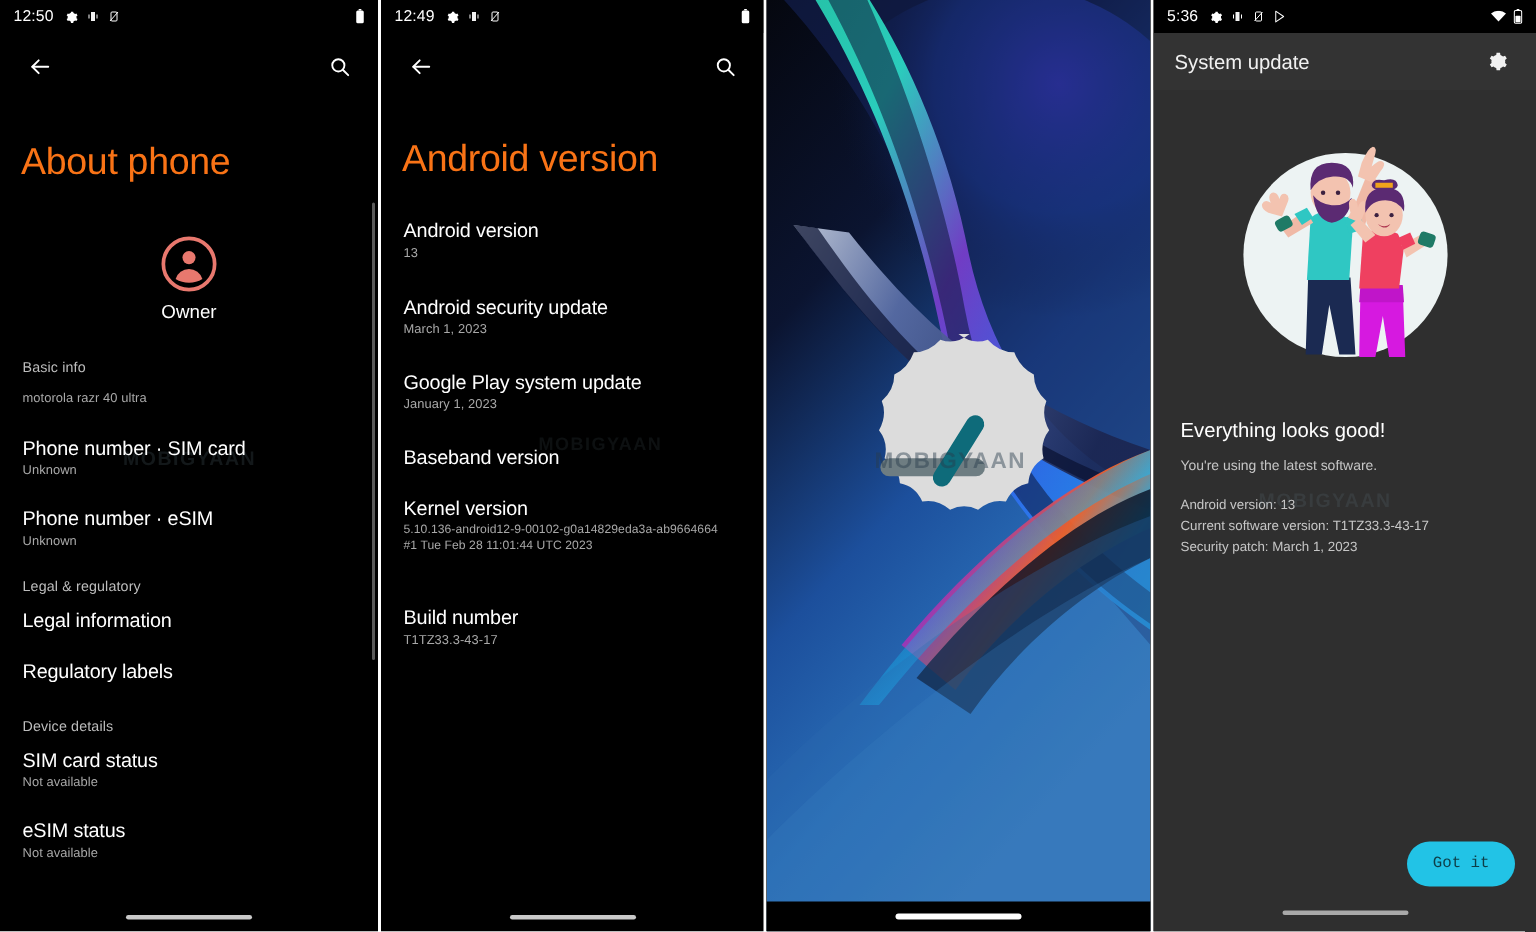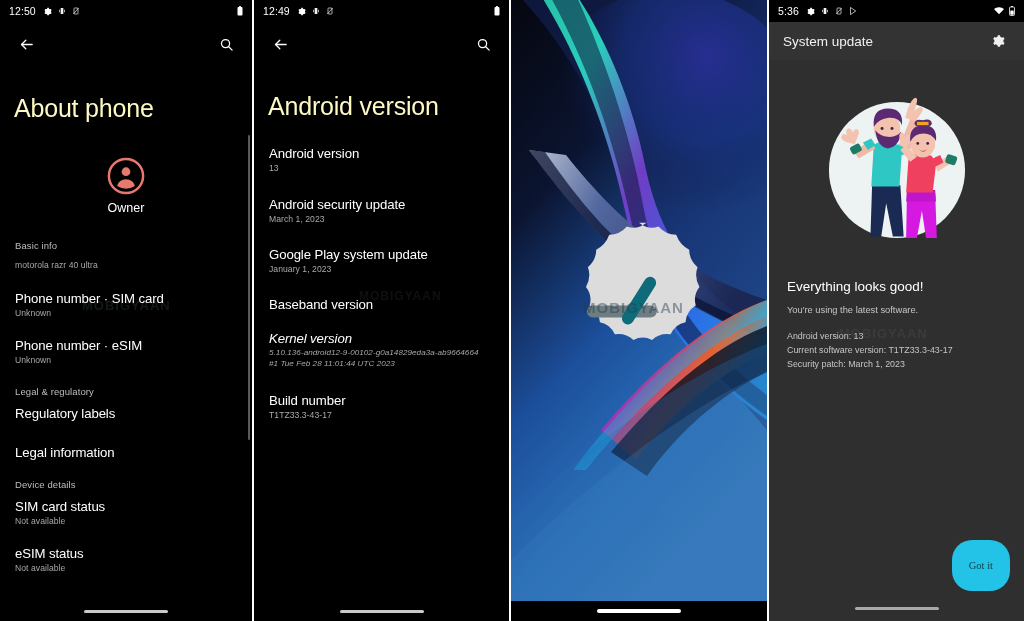--- a/index.html
+++ b/index.html
@@ -35,21 +35,21 @@
   .ico svg { display: block; }
 
   
   .topbar {
     position: absolute; top: 22px; left: 0; right: 0; height: 44px;
     display: flex; align-items: center; justify-content: space-between;
     padding: 0 14px;
   }
   .icon-btn { width: 24px; height: 24px; display: flex; align-items: center; justify-content: center; cursor: pointer; }
   .bigtitle {
-    position: absolute; left: 14px; color: #fef9c3;
+    position: absolute; left: 14px; color: #f97316;
     font-size: 25px; font-weight: 400; letter-spacing: -0.2px;
   }
   .p1 .bigtitle { top: 94px; }
   .p2 .bigtitle { top: 92px; }
 
   .list { position: absolute; left: 0; right: 0; }
   .section-label {
     color: #bdbdbd; font-size: 9.5px; padding: 0 15px; margin-bottom: 9px; letter-spacing: 0.1px;
   }
   .row { padding: 0 15px; margin-bottom: 19px; }
@@ -103,22 +103,22 @@
   }
   .su-title { color: #f1f1f1; font-size: 13.5px; }
   .su-illo { margin: 27px auto 0; width: 166px; height: 166px; display:block; }
   .su-text { padding: 26px 18px 0; }
   .su-head { color: #ffffff; font-size: 13.5px; margin-bottom: 11px; }
   .su-sub { color: #c6c6c6; font-size: 9.3px; margin-bottom: 14px; }
   .su-meta { color: #c6c6c6; font-size: 8.9px; line-height: 1.58; }
   .gotit {
     position: absolute; right: 14px; bottom: 30px;
     background: #22c3e6; color: #0d3d47; border: none;
-    font-size: 10.5px; padding: 20px 17px; border-radius: 20px; cursor: pointer;
-    font-family: Liberation Serif, serif;
+    font-size: 10.5px; padding: 9px 17px; border-radius: 20px; cursor: pointer;
+    font-family: Liberation Mono, monospace;
   }
   .p4 .navpill { background: #a9a9a9; bottom: 11px; }
 </style>
 </head>
 <body>
 
 <div class="screens">
 
   <div class="panel p1">
 
@@ -191,25 +191,25 @@
       <div class="row">
         <div class="row-title">Phone number · SIM card</div>
         <div class="row-sub">Unknown</div>
       </div>
       <div class="row">
         <div class="row-title">Phone number · eSIM</div>
         <div class="row-sub">Unknown</div>
       </div>
 
       <div class="section-label" style="margin-top:4px;">Legal &amp; regulatory</div>
+      <div class="row">
+        <div class="row-title">Legal information</div>
+      </div>
       <div class="row" style="margin-bottom:24px;">
         <div class="row-title">Regulatory labels</div>
-      </div>
-      <div class="row">
-        <div class="row-title">Legal information</div>
       </div>
 
       <div class="section-label">Device details</div>
       <div class="row">
         <div class="row-title">SIM card status</div>
         <div class="row-sub">Not available</div>
       </div>
       <div class="row">
         <div class="row-title">eSIM status</div>
         <div class="row-sub">Not available</div>
@@ -283,21 +283,21 @@
         <div class="row-title">Android security update</div>
         <div class="row-sub">March 1, 2023</div>
       </div>
       <div class="row" style="margin-bottom:21px;">
         <div class="row-title">Google Play system update</div>
         <div class="row-sub">January 1, 2023</div>
       </div>
       <div class="row" style="margin-bottom:19px;">
         <div class="row-title">Baseband version</div>
       </div>
-      <div class="row" style="margin-bottom:23px;font-style:italic;">
+      <div class="row" style="margin-bottom:34px;">
         <div class="row-title">Kernel version</div>
         <div class="row-sub mono-ish" style="white-space:pre-line;">5.10.136-android12-9-00102-g0a14829eda3a-ab9664664
 #1 Tue Feb 28 11:01:44 UTC 2023</div>
       </div>
       <div class="row" style="margin-bottom:22px;">
         <div class="row-title">Build number</div>
         <div class="row-sub">T1TZ33.3-43-17</div>
       </div>
     </div>
 

